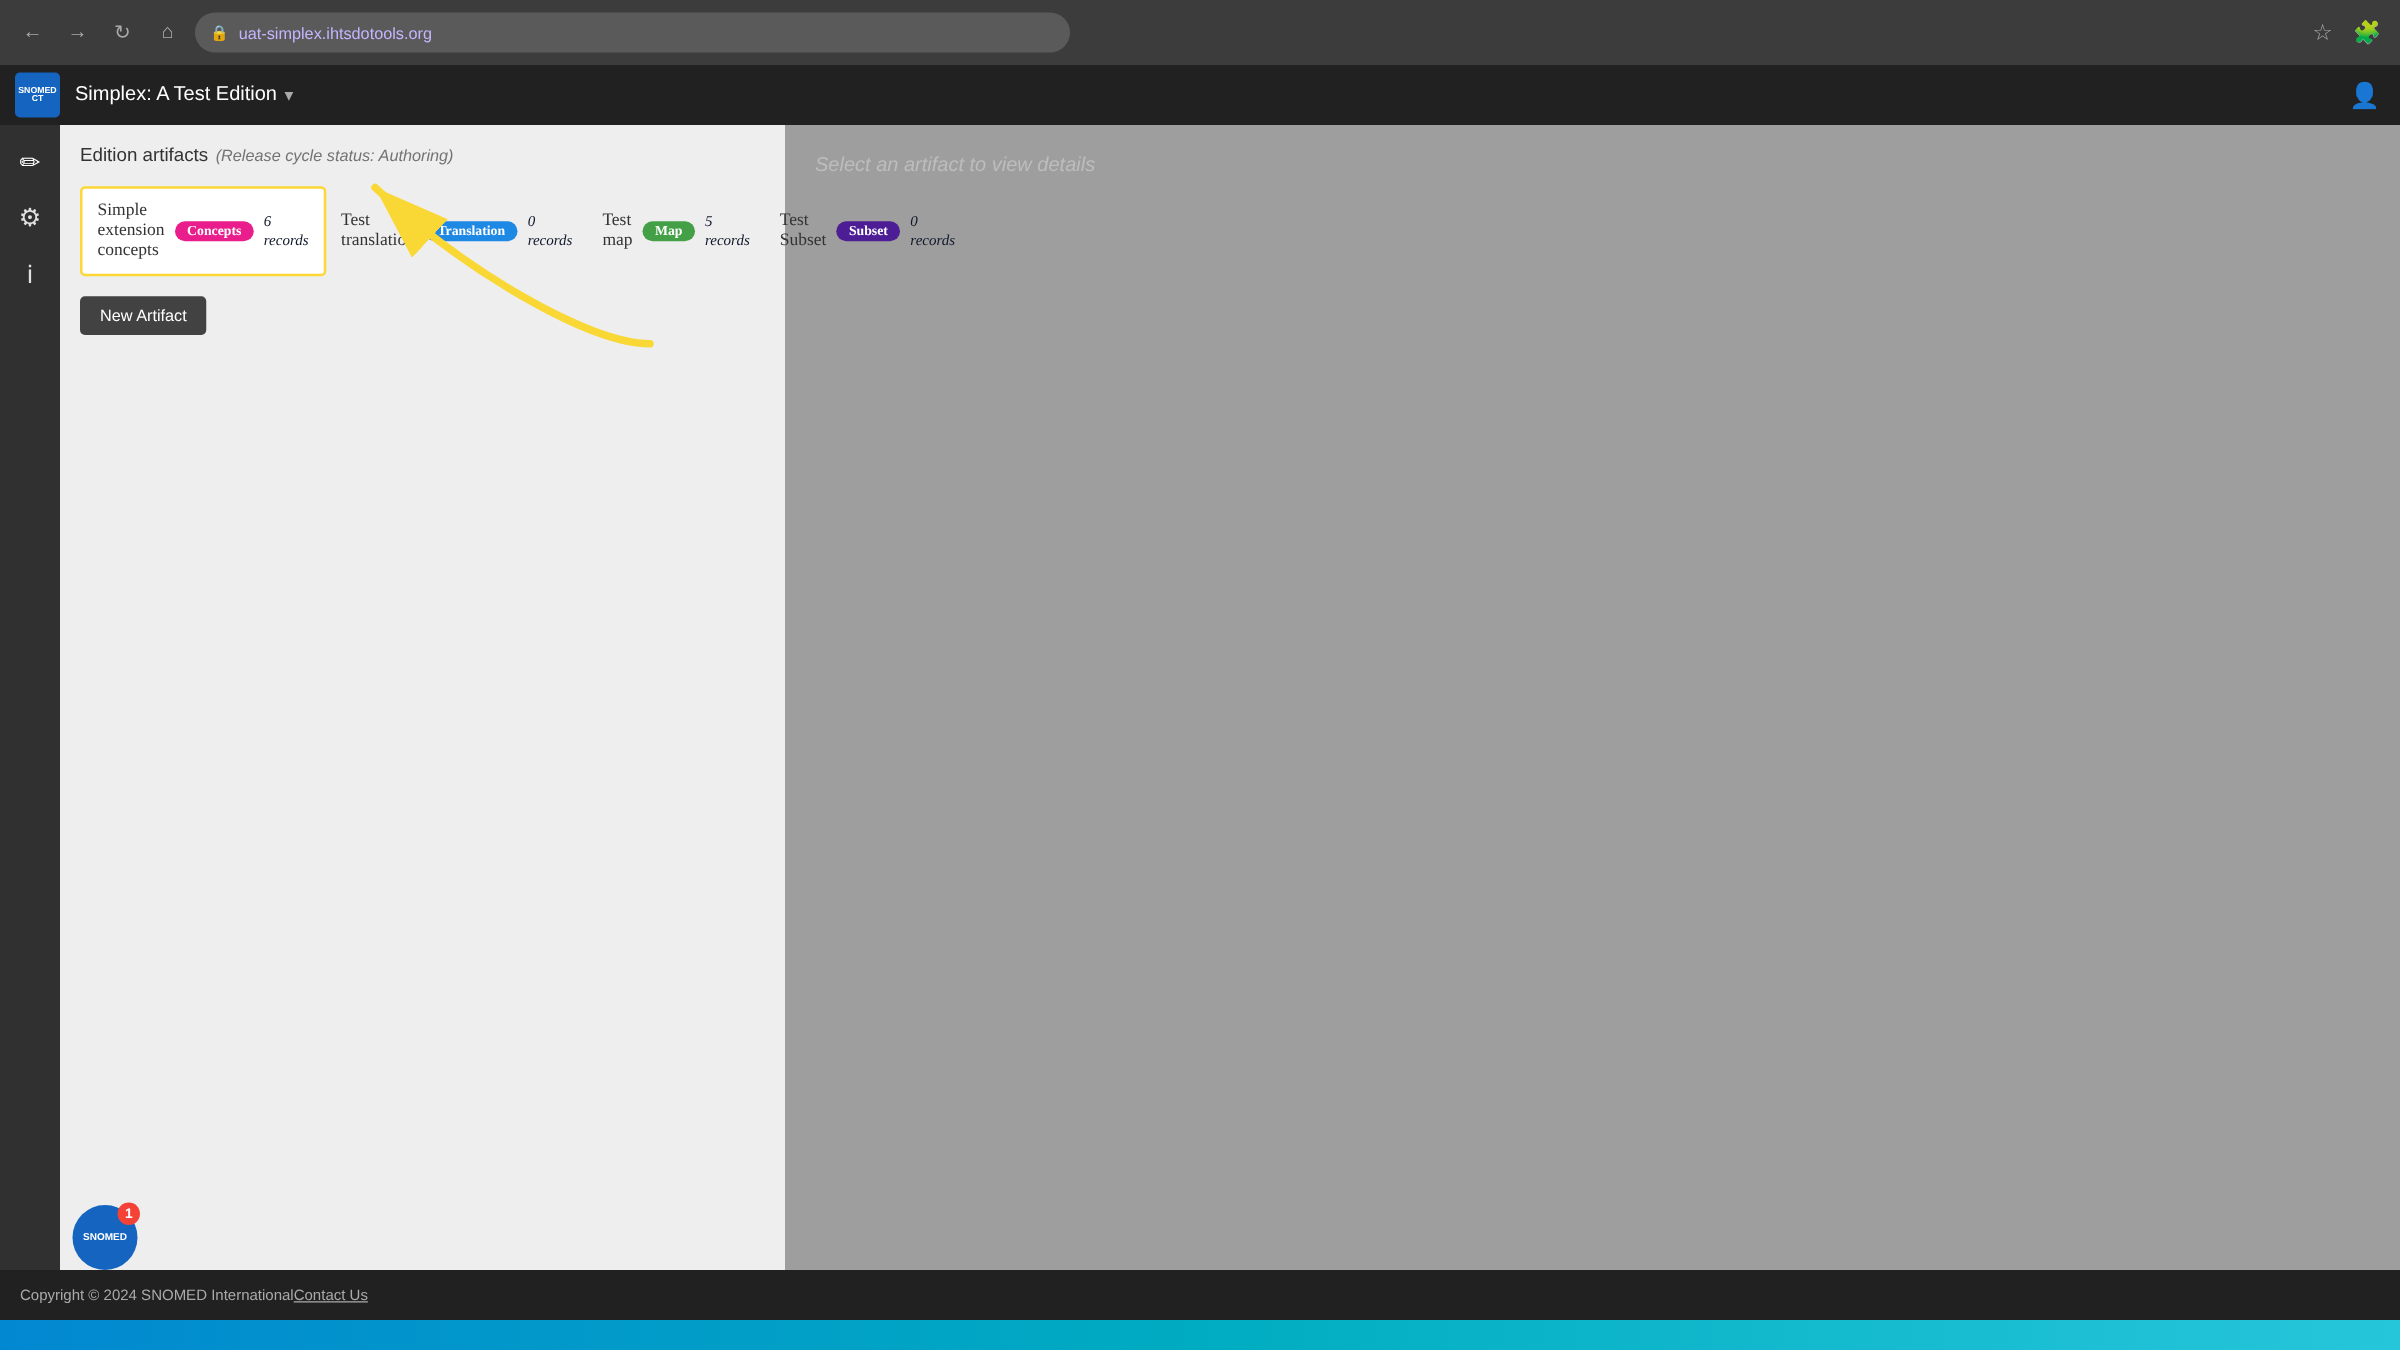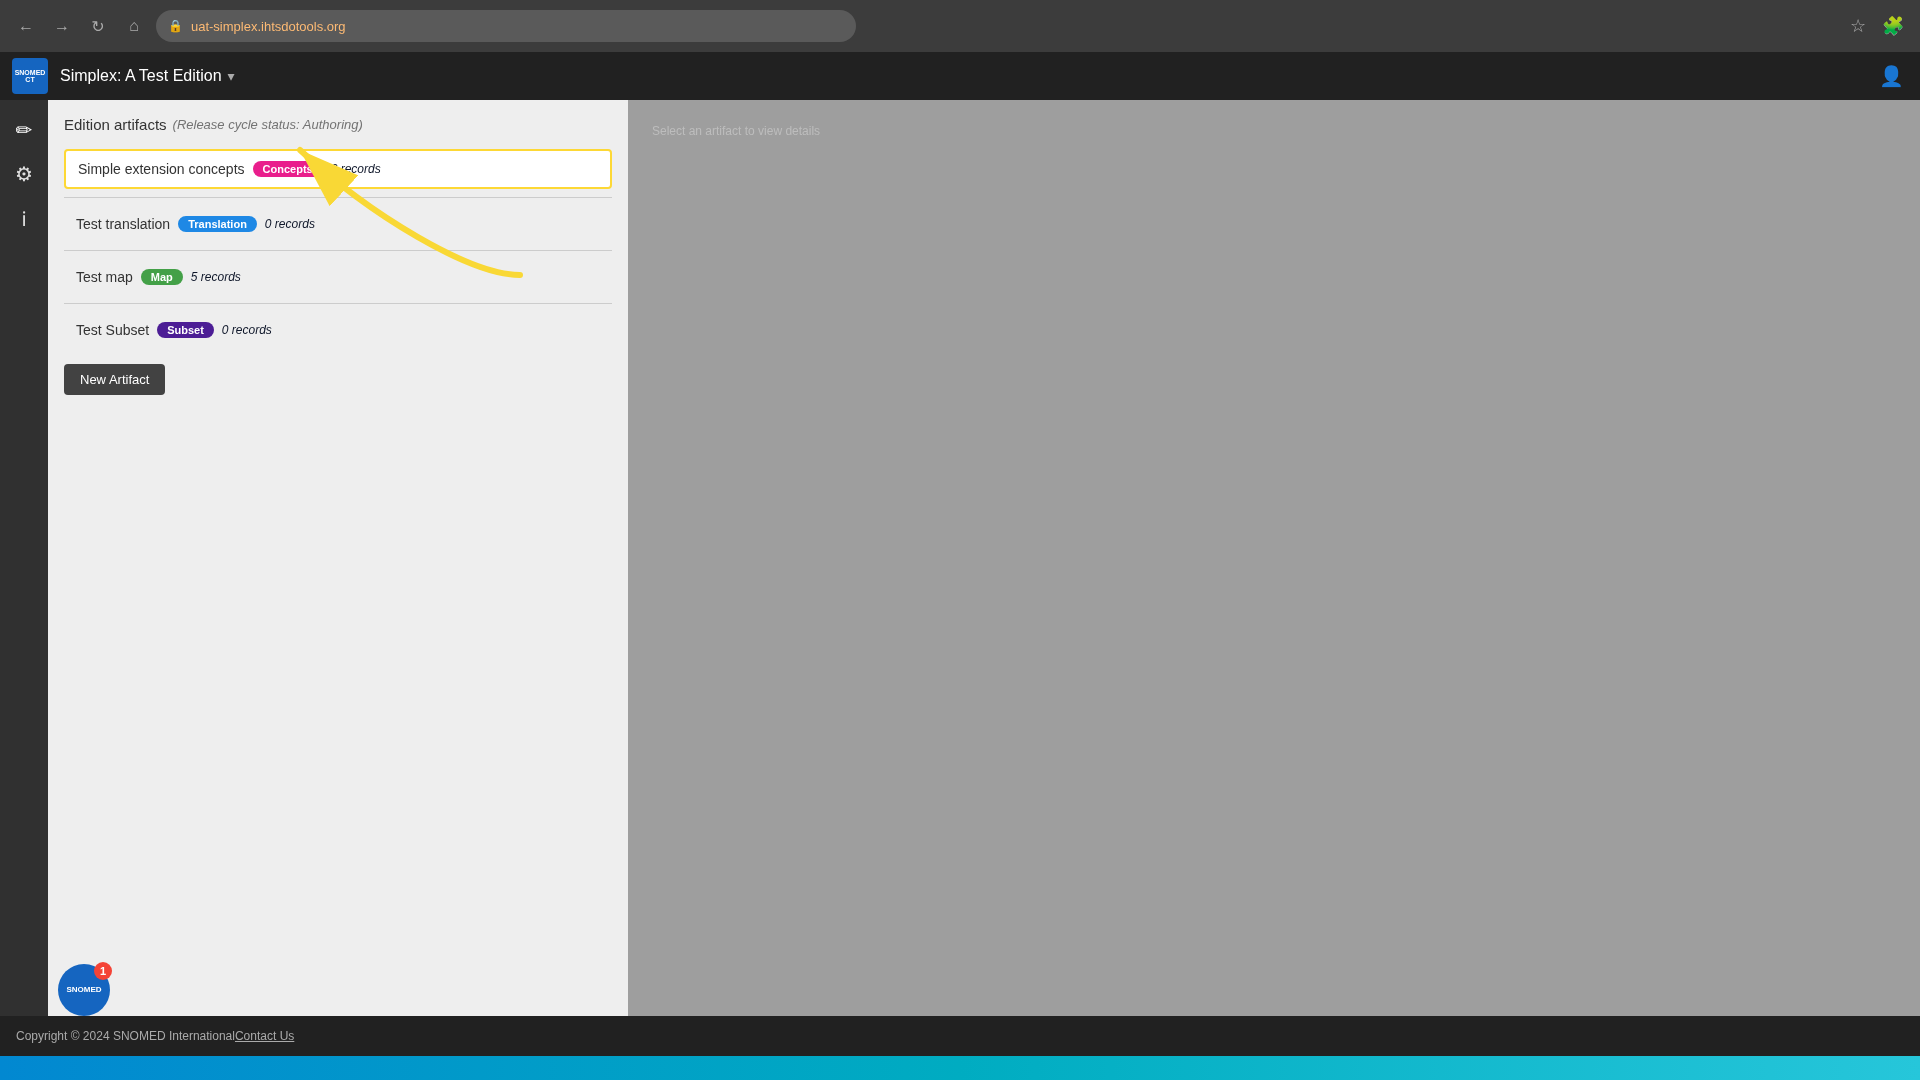--- a/index.html
+++ b/index.html
@@ -29,21 +29,21 @@
       max-width: 700px;
       height: 32px;
       background: #5a5a5a;
       border-radius: 16px;
       display: flex;
       align-items: center;
       padding: 0 12px;
       gap: 8px;
     }
     .address-bar-lock { color: #aaa; font-size: 12px; }
-    .address-bar-url { color: #fdba74; font-size: 13px; }
+    .address-bar-url { color: #c4b5fd; font-size: 13px; }
     .browser-actions { margin-left: auto; display: flex; gap: 8px; align-items: center; }
     .browser-action-btn {
       width: 28px; height: 28px;
       background: none; border: none;
       color: #aaa; font-size: 18px;
       cursor: pointer;
       display: flex; align-items: center; justify-content: center;
     }
 
     
@@ -120,21 +120,21 @@
       font-size: 15px;
       color: #333;
       margin-bottom: 16px;
       display: flex;
       align-items: center;
       gap: 6px;
     }
     .panel-header-main { font-weight: 500; }
     .panel-header-status { color: #737373; font-style: italic; font-size: 13px; }
 
-    .artifact-list { display: flex; flex-direction: column; gap: 0; }
+    .artifact-list { display: flex; flex-direction: row; gap: 0; font-family: Liberation Serif, serif; }
 
     .artifact-item {
       display: flex;
       align-items: center;
       gap: 8px;
       padding: 10px 12px;
       cursor: pointer;
       border-radius: 4px;
       font-size: 14px;
       color: #333;
@@ -177,21 +177,22 @@
     
     .right-panel {
       flex: 1;
       display: flex;
       align-items: flex-start;
       justify-content: flex-start;
       padding: 24px;
     }
     .select-artifact-text {
       color: #bdbdbd;
-      font-size: 12px;
+      font-size: 16px;
+      font-style: italic;
       margin-top: 0;
     }
 
     
     .footer {
       height: 40px;
       background: #212121;
       display: flex;
       align-items: center;
       padding: 0 16px;

